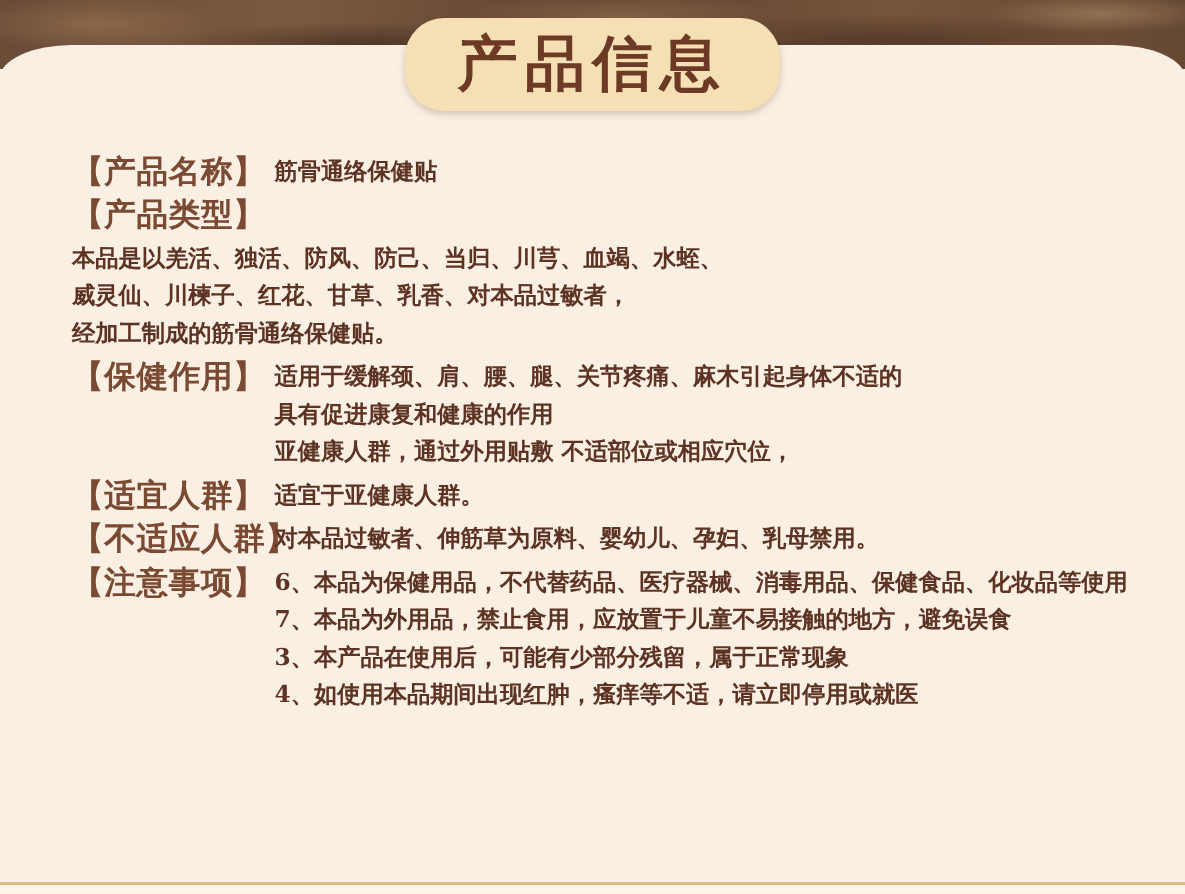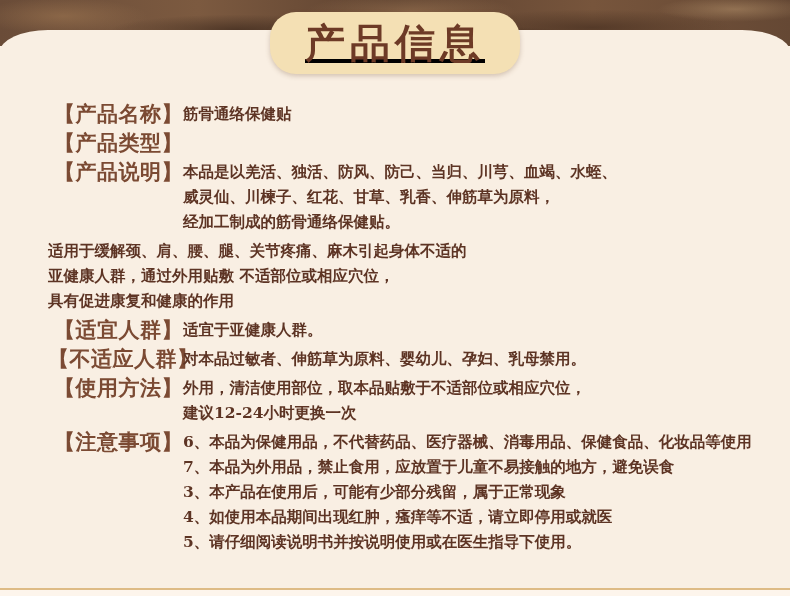--- a/index.html
+++ b/index.html
@@ -31,21 +31,20 @@
     border-radius: 48px 48px 0 0 / 22px 22px 0 0;
   }
   .title-badge {
     position: absolute; top: 12px; left: 50%;
     transform: translateX(-50%);
     width: 250px; height: 62px;
     background: var(--accent-badge, #f4e0b4);
     border-radius: 26px;
     box-shadow: 0 2px 5px rgba(110, 75, 45, 0.28);
     text-align: center;
-    text-decoration: underline;
   }
   .title-badge .title {
     font-size: 40px;
     font-weight: 700;
     line-height: 62px;
     letter-spacing: 5px;
     color: var(--title-text, #6d3a26);
     white-space: nowrap;
   }
   .content {
@@ -55,21 +54,20 @@
   .row { display: flex; align-items: flex-start; margin-bottom: 4px; }
   .row-label {
     flex: none;
     width: 135px;
     font-size: 21px;
     font-weight: 600;
     line-height: 25px;
     letter-spacing: 0.5px;
     color: var(--label-text, #7b4a33);
     white-space: nowrap;
-    text-align: right;
   }
   .row-value {
     flex: 1;
     font-size: 15.5px;
     font-weight: 700;
     line-height: 25px;
     color: var(--value-text, #5d3424);
   }
   .row-value .line { white-space: nowrap; }
   .bottom-strip {
@@ -96,64 +94,56 @@
     <div class="row-value">
       <div class="line">筋骨通络保健贴</div>
     </div>
   </div>
 
   <div class="row">
     <div class="row-label">【产品类型】</div>
   </div>
 
   <div class="row">
-    <div class="row-label">【产品说明】</div>
     <div class="row-value">
       <div class="line">本品是以羌活、独活、防风、防己、当归、川芎、血竭、水蛭、</div>
-      <div class="line">威灵仙、川楝子、红花、甘草、乳香、伸筋草为原料，</div>
+      <div class="line">威灵仙、川楝子、红花、甘草、乳香、对本品过敏者，</div>
       <div class="line">经加工制成的筋骨通络保健贴。</div>
     </div>
   </div>
 
   <div class="row">
+    <div class="row-label">【保健作用】</div>
     <div class="row-value">
       <div class="line">适用于缓解颈、肩、腰、腿、关节疼痛、麻木引起身体不适的</div>
+      <div class="line">具有促进康复和健康的作用</div>
       <div class="line">亚健康人群，通过外用贴敷 不适部位或相应穴位，</div>
-      <div class="line">具有促进康复和健康的作用</div>
     </div>
   </div>
 
   <div class="row">
     <div class="row-label">【适宜人群】</div>
     <div class="row-value">
       <div class="line">适宜于亚健康人群。</div>
     </div>
   </div>
 
   <div class="row">
     <div class="row-label">【不适应人群】</div>
     <div class="row-value">
       <div class="line">对本品过敏者、伸筋草为原料、婴幼儿、孕妇、乳母禁用。</div>
     </div>
   </div>
 
-  <div class="row">
-    <div class="row-label">【使用方法】</div>
-    <div class="row-value">
-      <div class="line">外用，清洁使用部位，取本品贴敷于不适部位或相应穴位，</div>
-      <div class="line">建议12-24小时更换一次</div>
-    </div>
-  </div>
 
   <div class="row">
     <div class="row-label">【注意事项】</div>
     <div class="row-value">
       <div class="line">6、本品为保健用品，不代替药品、医疗器械、消毒用品、保健食品、化妆品等使用</div>
       <div class="line">7、本品为外用品，禁止食用，应放置于儿童不易接触的地方，避免误食</div>
       <div class="line">3、本产品在使用后，可能有少部分残留，属于正常现象</div>
       <div class="line">4、如使用本品期间出现红肿，瘙痒等不适，请立即停用或就医</div>
-      <div class="line">5、请仔细阅读说明书并按说明使用或在医生指导下使用。</div>
     </div>
   </div>
 
 </div>
 
 <div class="bottom-strip"></div>
 
 </body></html>

